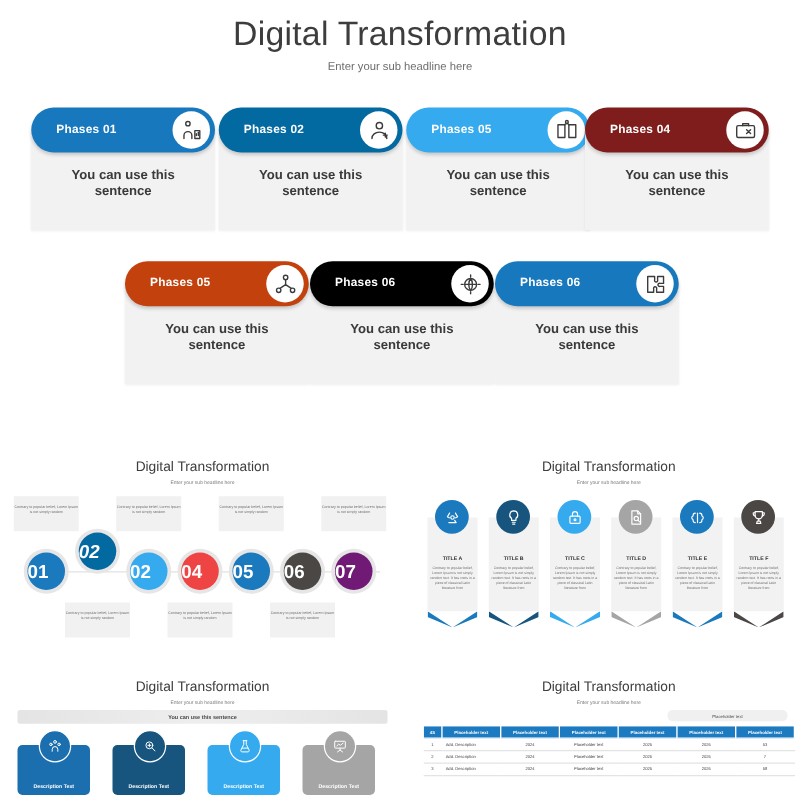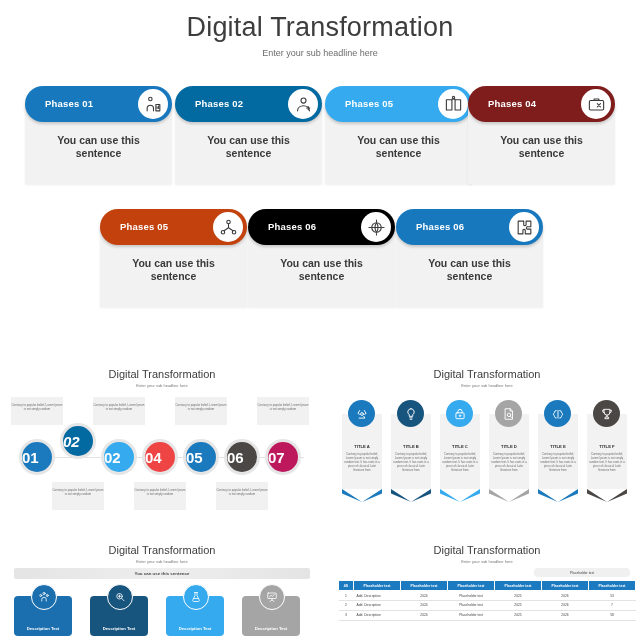--- a/index.html
+++ b/index.html
@@ -275,21 +275,21 @@
       </div>
       <div class="tl-box" style="left: 126px; top: 120px;">Contrary to popular belief, Lorem Ipsum is not simply random</div>
       <div class="tl-circle" style="left: 178px; top: 80px; background: rgb(27, 121, 189);">
         <span>05</span>
       </div>
       <div class="tl-box" style="left: 167px; top: 35px;">Contrary to popular belief, Lorem Ipsum is not simply random</div>
       <div class="tl-circle" style="left: 219px; top: 80px; background: rgb(74, 71, 69);">
         <span>06</span>
       </div>
       <div class="tl-box" style="left: 208px; top: 120px;">Contrary to popular belief, Lorem Ipsum is not simply random</div>
-      <div class="tl-circle" style="left: 260px; top: 80px; background: #be185d;">
+      <div class="tl-circle" style="left: 260px; top: 80px; background: #701a75;">
         <span>07</span>
       </div>
       <div class="tl-box" style="left: 249px; top: 35px;">Contrary to popular belief, Lorem Ipsum is not simply random</div>
     </div>
 </div>
 
 <div class="thumb" style="left:338px;top:362px;width:298px;height:165px;">
   <div class="t-title" style="top:6px;">Digital Transformation</div>
   <div class="t-sub" style="top:21px;">Enter your sub headline here</div>
   <div id="titlecol-host">

